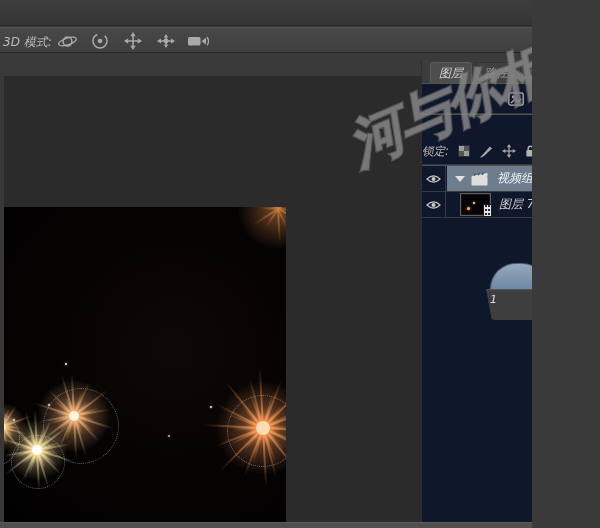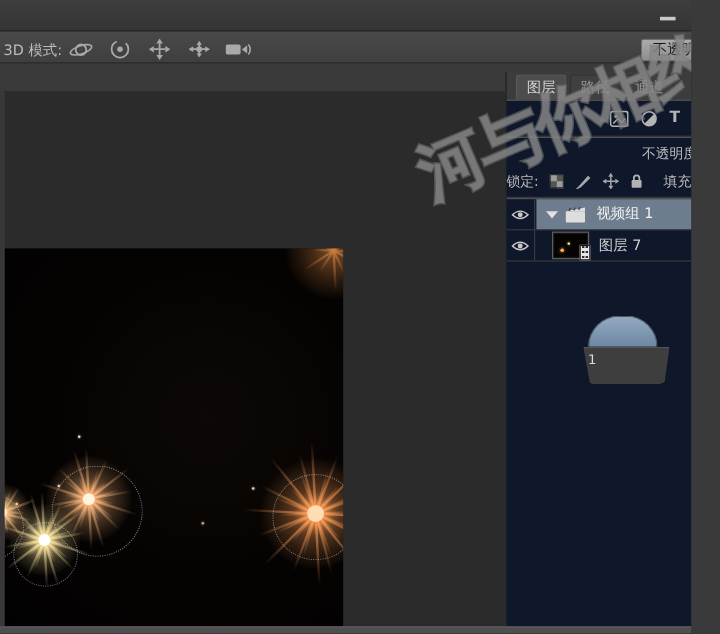--- a/index.html
+++ b/index.html
@@ -1,18 +1,18 @@
 <!DOCTYPE html>
 <html><head>
 <meta charset="utf-8">
 <style>
   * { margin:0; padding:0; box-sizing:border-box; }
   html,body { width:600px; height:528px; overflow:hidden; background:#3a3a3a;
     font-family:"DejaVu Sans","Liberation Sans",sans-serif; }
-  #app { position:relative; width:576px; height:528px; overflow:hidden; background:#3a3a3a; }
+  #app { position:relative; width:532px; height:528px; overflow:hidden; background:#3a3a3a;font-style:italic; }
 
   
   .titlebar { position:absolute; left:0; top:0; width:600px; height:26px;
     background:linear-gradient(#3e3e3e,#343434); border-bottom:1px solid #272727; }
   .win-controls { position:absolute; right:6px; top:2px; display:flex; gap:16px; align-items:center; height:18px; }
   .win-min { width:13px; height:3px; background:#c9c9c9; margin-top:8px; }
 
   
   .optionsbar { position:absolute; left:0; top:27px; width:600px; height:26px;
     background:linear-gradient(#484848,#3f3f3f); border-top:1px solid #525252; border-bottom:1px solid #262626; }

